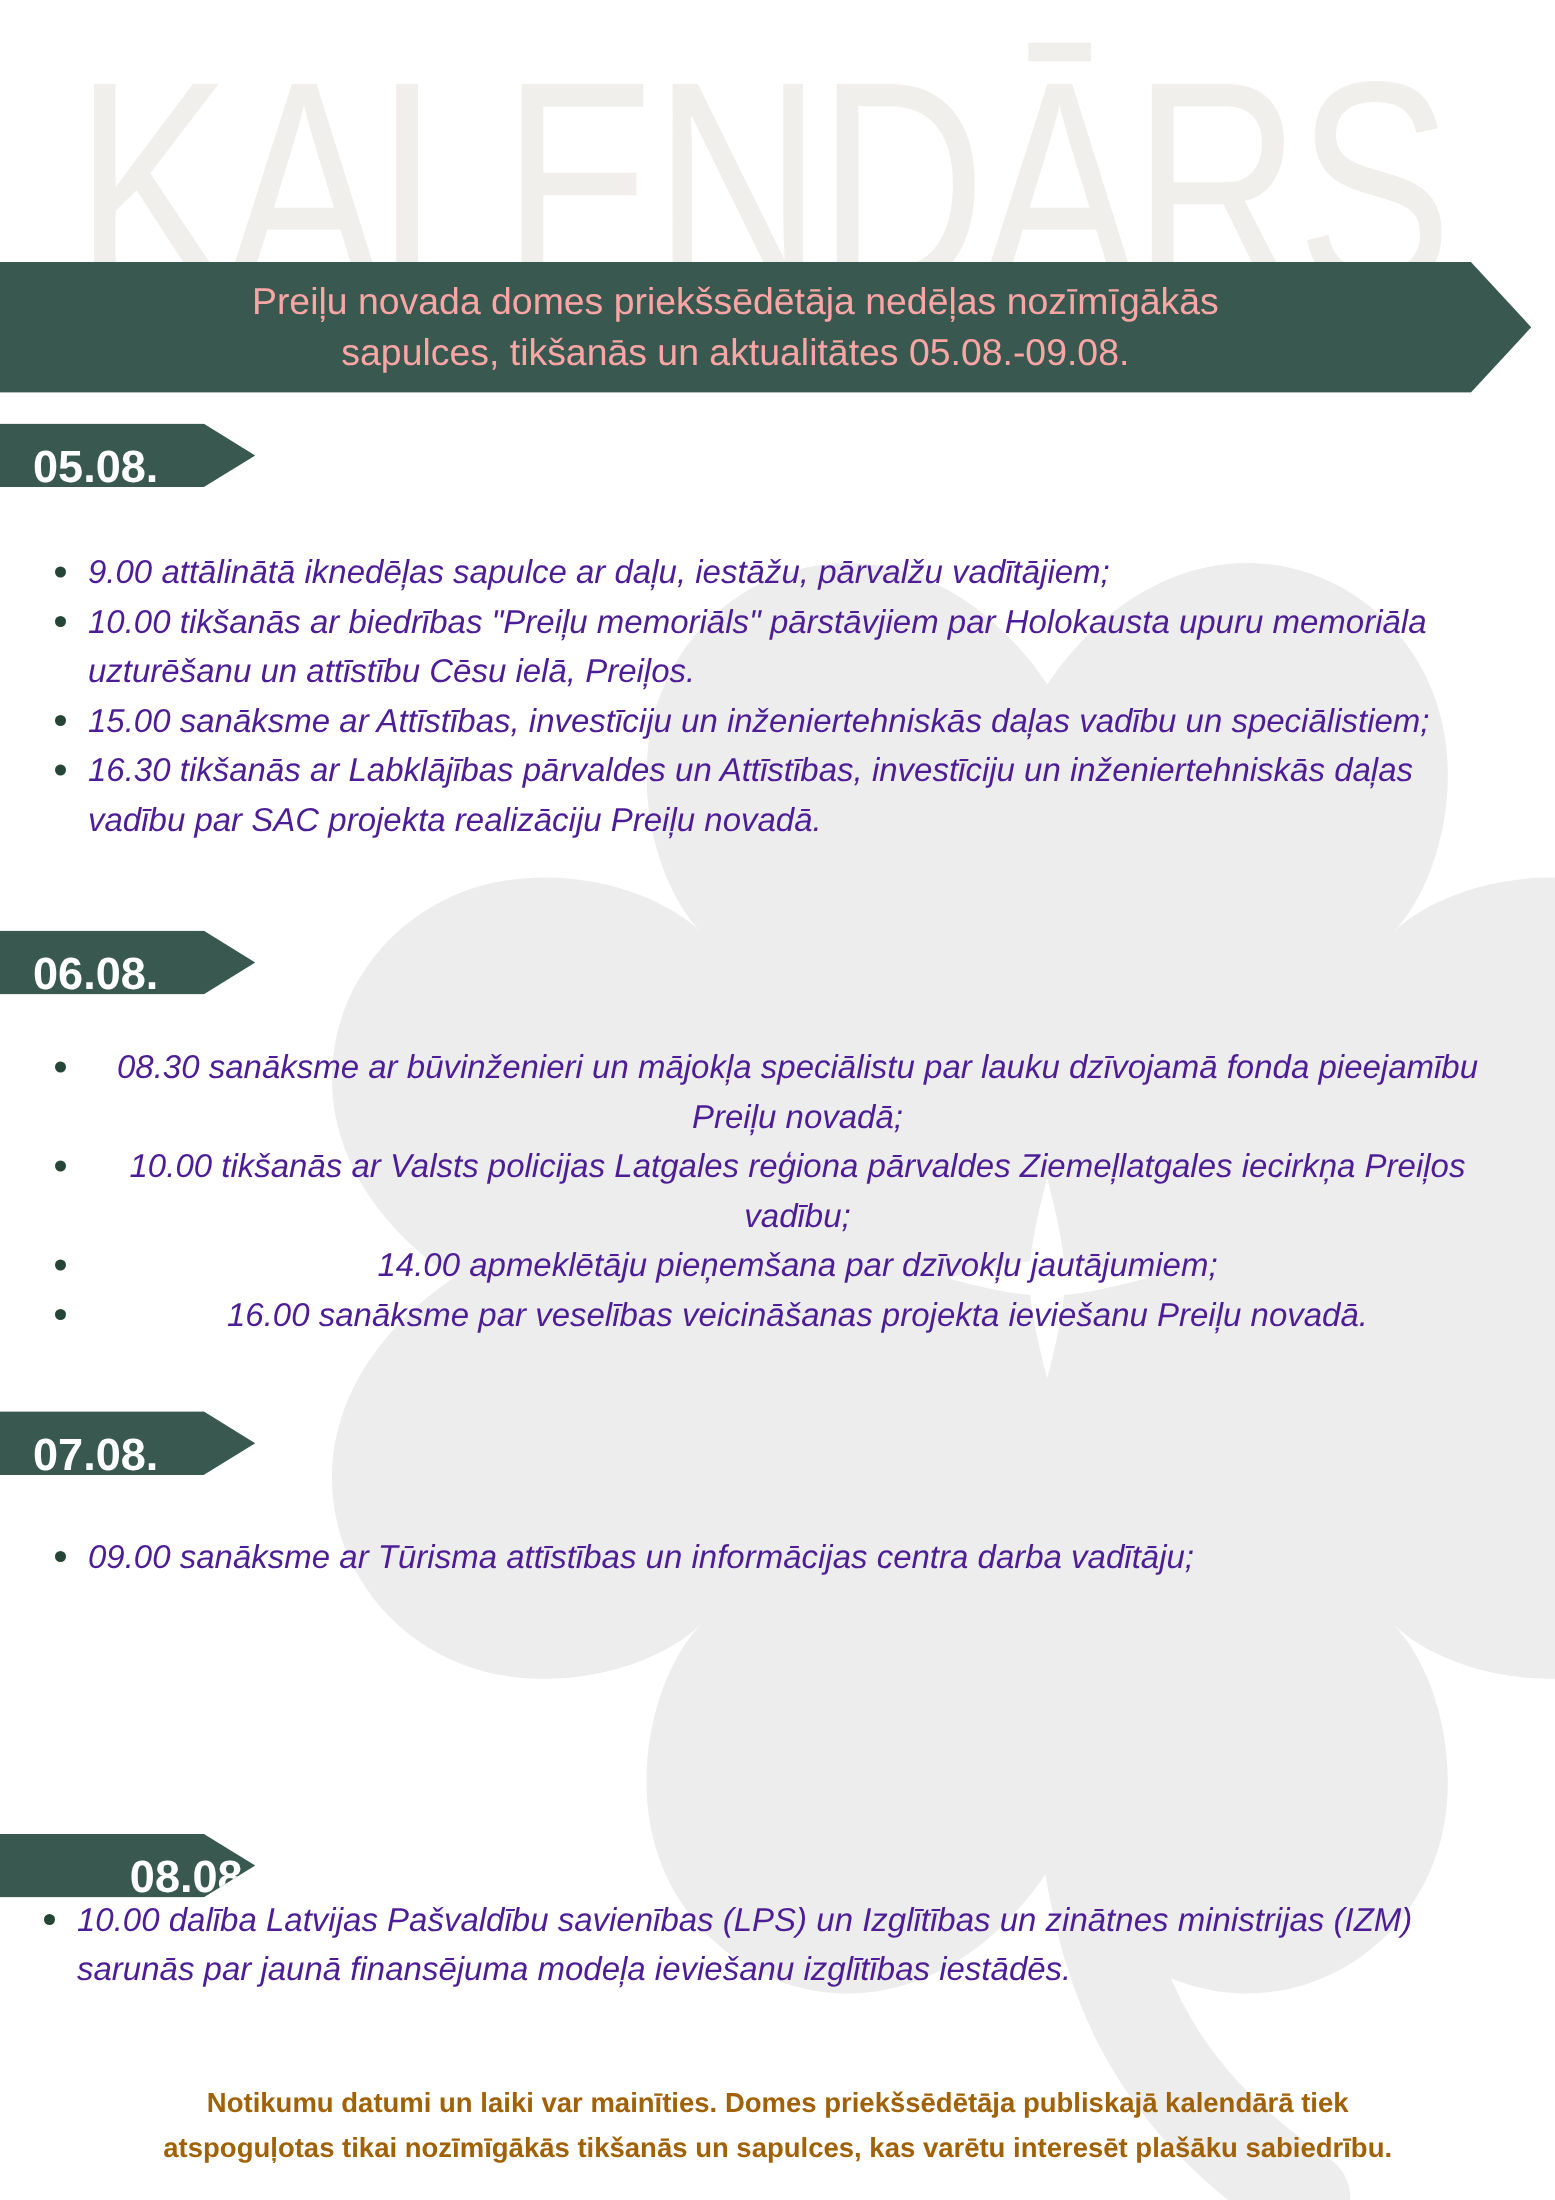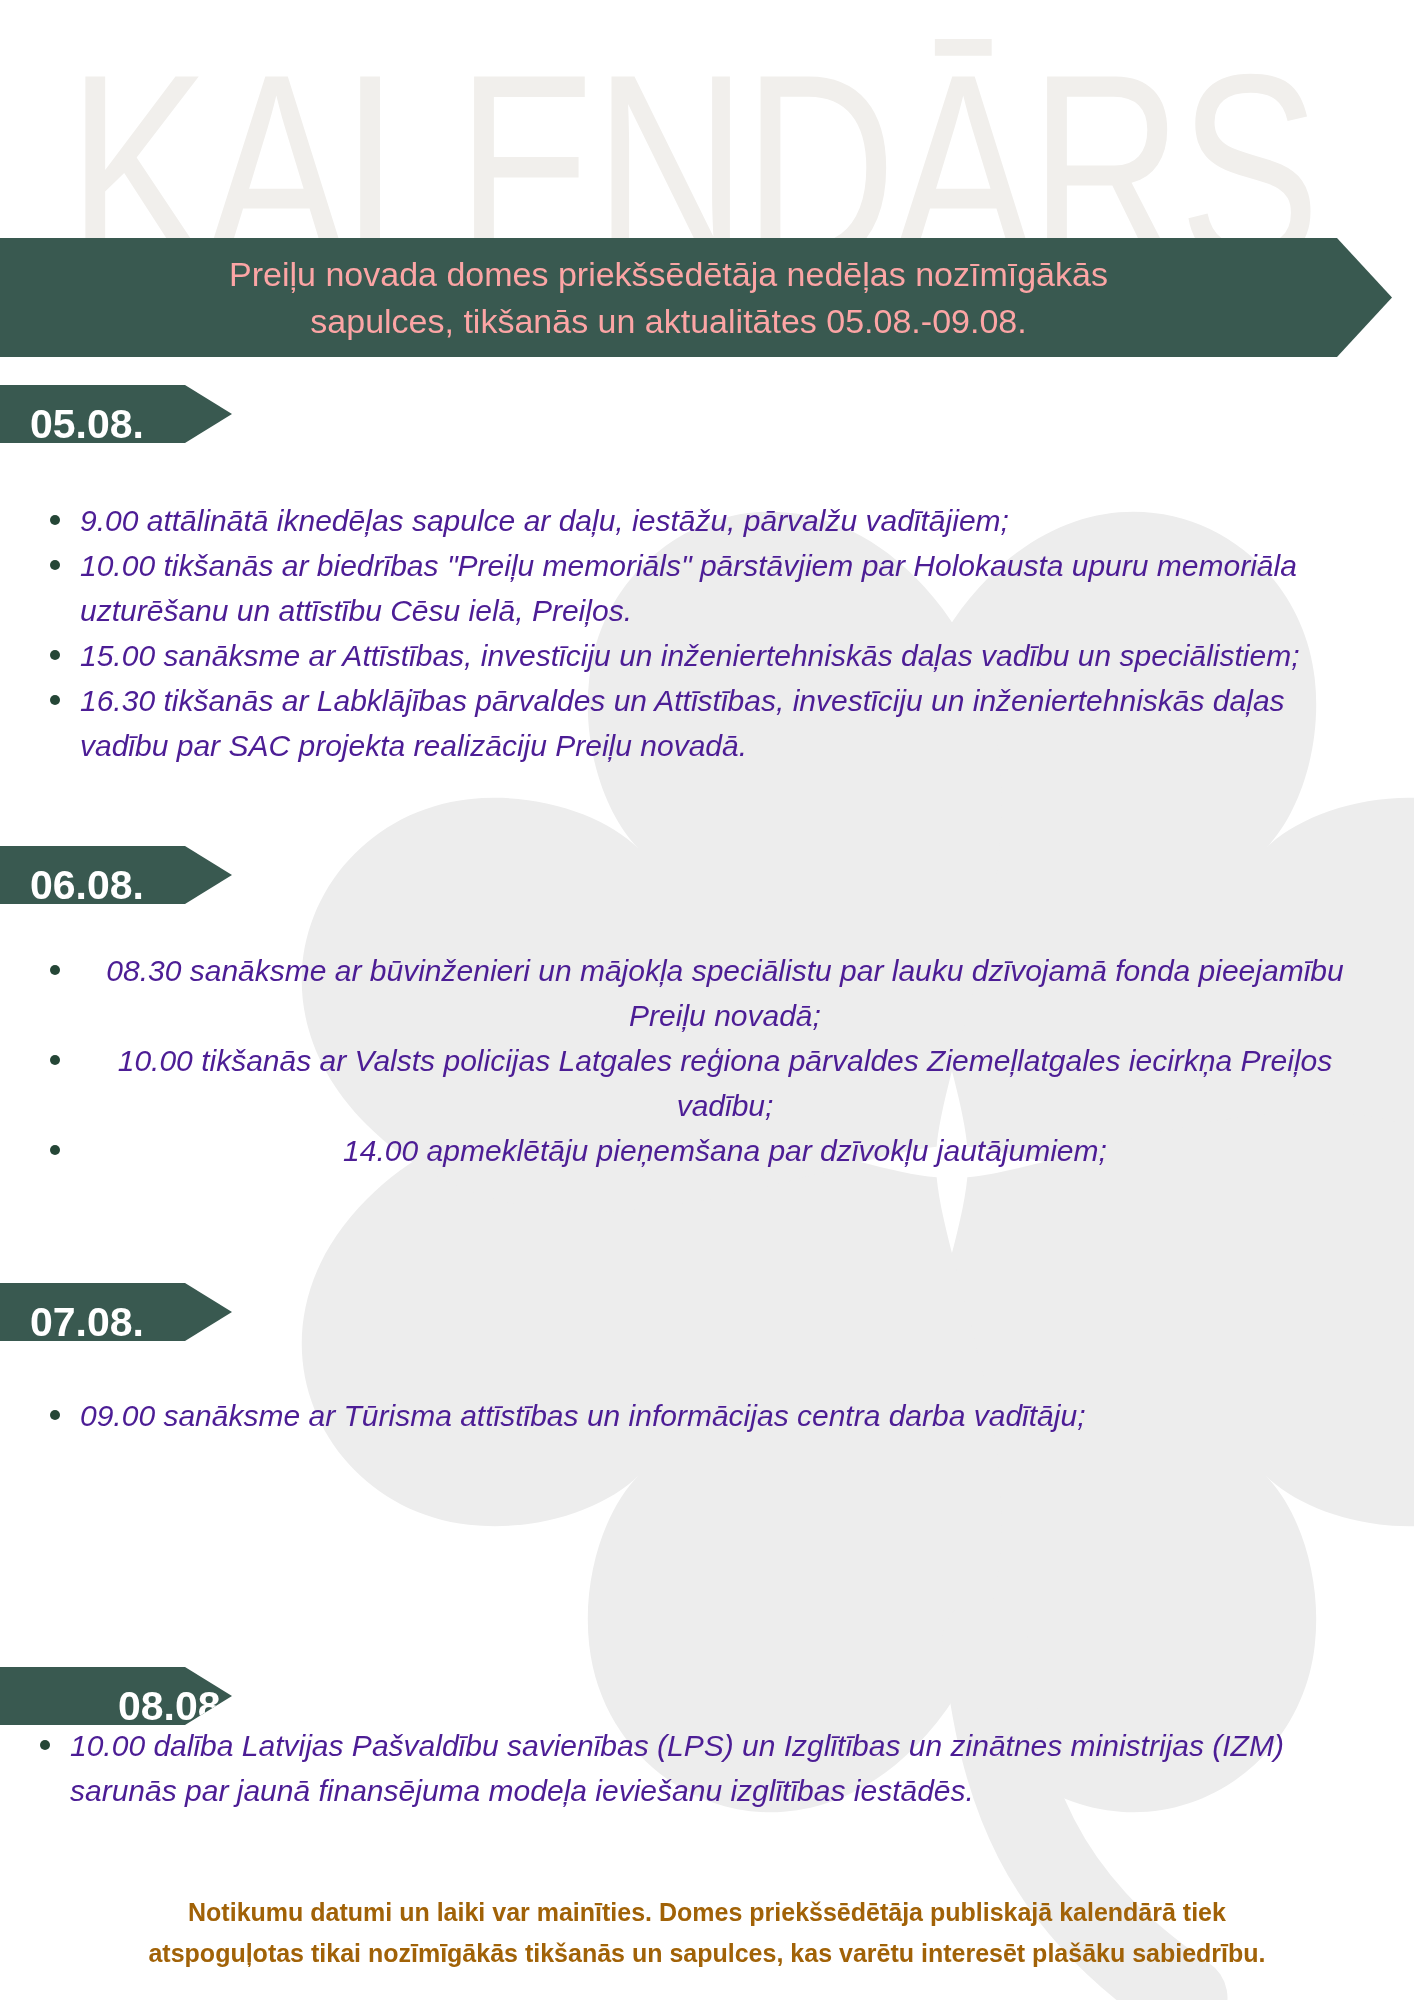--- a/index.html
+++ b/index.html
@@ -135,20 +135,21 @@
   <li>10.00 tikšanās ar biedrības "Preiļu memoriāls" pārstāvjiem par Holokausta upuru memoriāla uzturēšanu un attīstību Cēsu ielā, Preiļos.</li>
   <li>15.00 sanāksme ar Attīstības, investīciju un inženiertehniskās daļas vadību un speciālistiem;</li>
   <li>16.30 tikšanās ar Labklājības pārvaldes un Attīstības, investīciju un inženiertehniskās daļas vadību par SAC projekta realizāciju Preiļu novadā.</li>
 </ul>
 
 <div class="date-banner db-1">06.08.</div>
 <ul class="event-list el-1">
   <li>08.30 sanāksme ar būvinženieri un mājokļa speciālistu par lauku dzīvojamā fonda pieejamību Preiļu novadā;</li>
   <li>10.00 tikšanās ar Valsts policijas Latgales reģiona pārvaldes Ziemeļlatgales iecirkņa Preiļos vadību;</li>
   <li>14.00 apmeklētāju pieņemšana par dzīvokļu jautājumiem;</li>
+  <li>16.00 sanāksme par veselības veicināšanas projekta ieviešanu Preiļu novadā.</li>
 </ul>
 
 <div class="date-banner db-2">07.08.</div>
 <ul class="event-list el-2">
   <li>09.00 sanāksme ar Tūrisma attīstības un informācijas centra darba vadītāju;</li>
 </ul>
 
 <div class="date-banner db-3">08.08.</div>
 <ul class="event-list el-3">
   <li>10.00 dalība Latvijas Pašvaldību savienības (LPS) un Izglītības un zinātnes ministrijas (IZM) sarunās par jaunā finansējuma modeļa ieviešanu izglītības iestādēs.</li>

